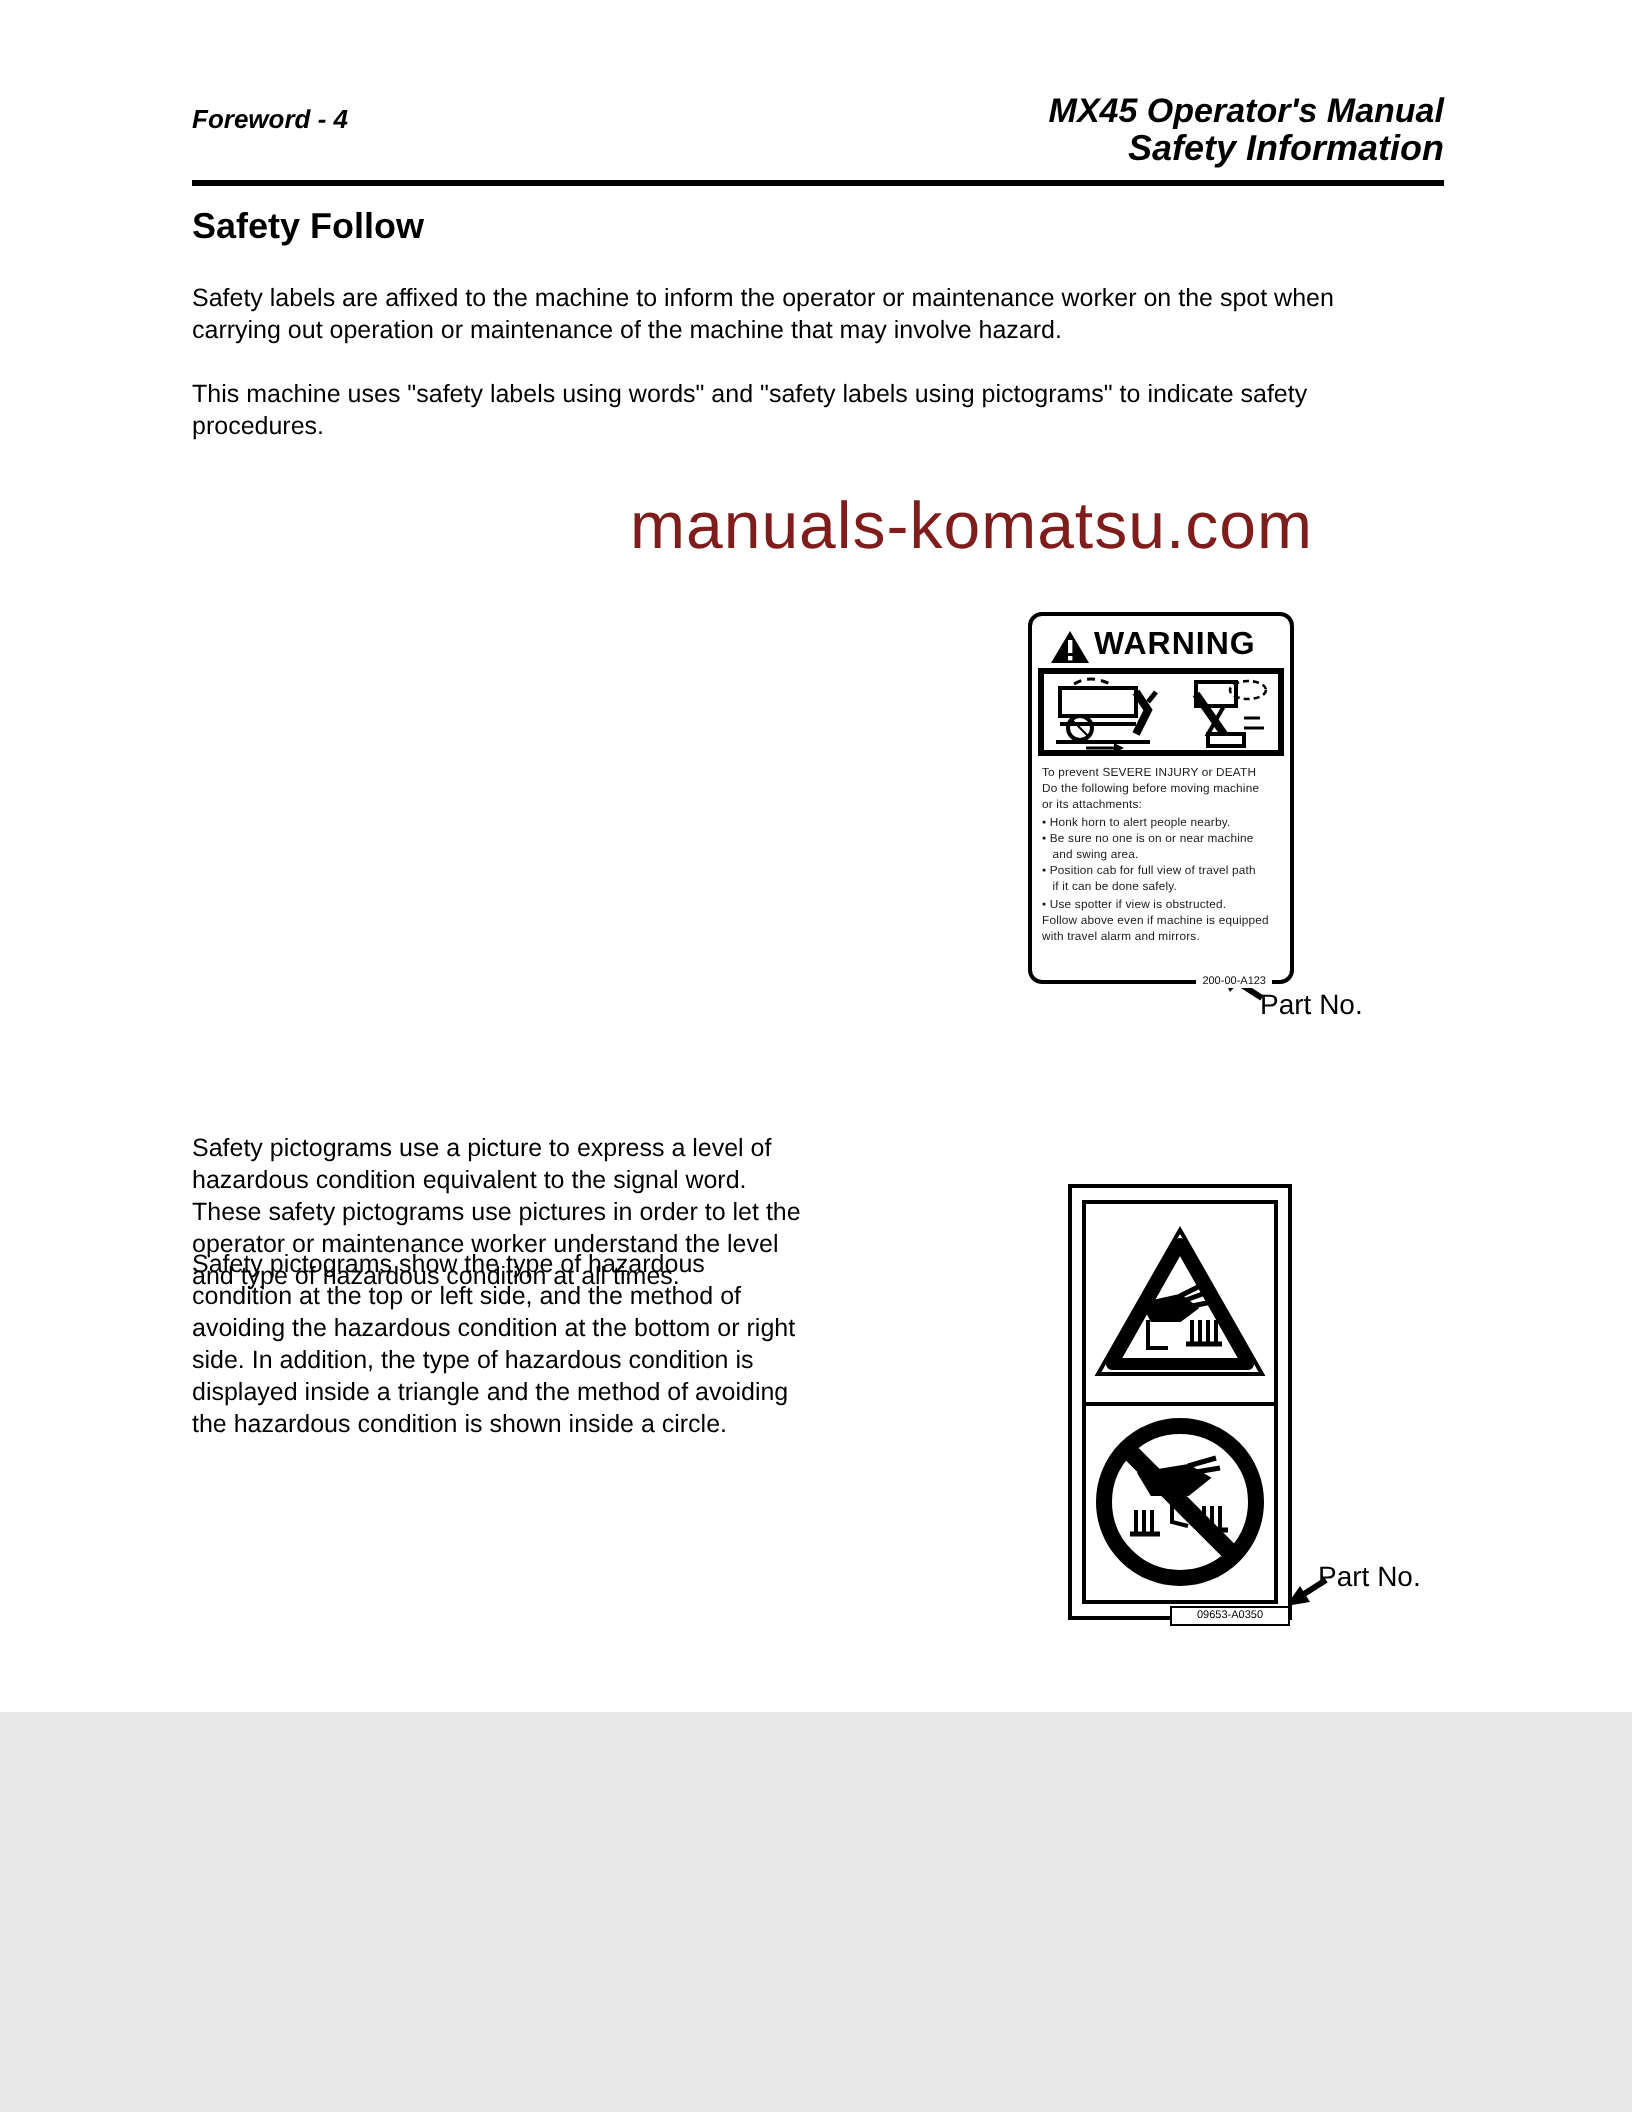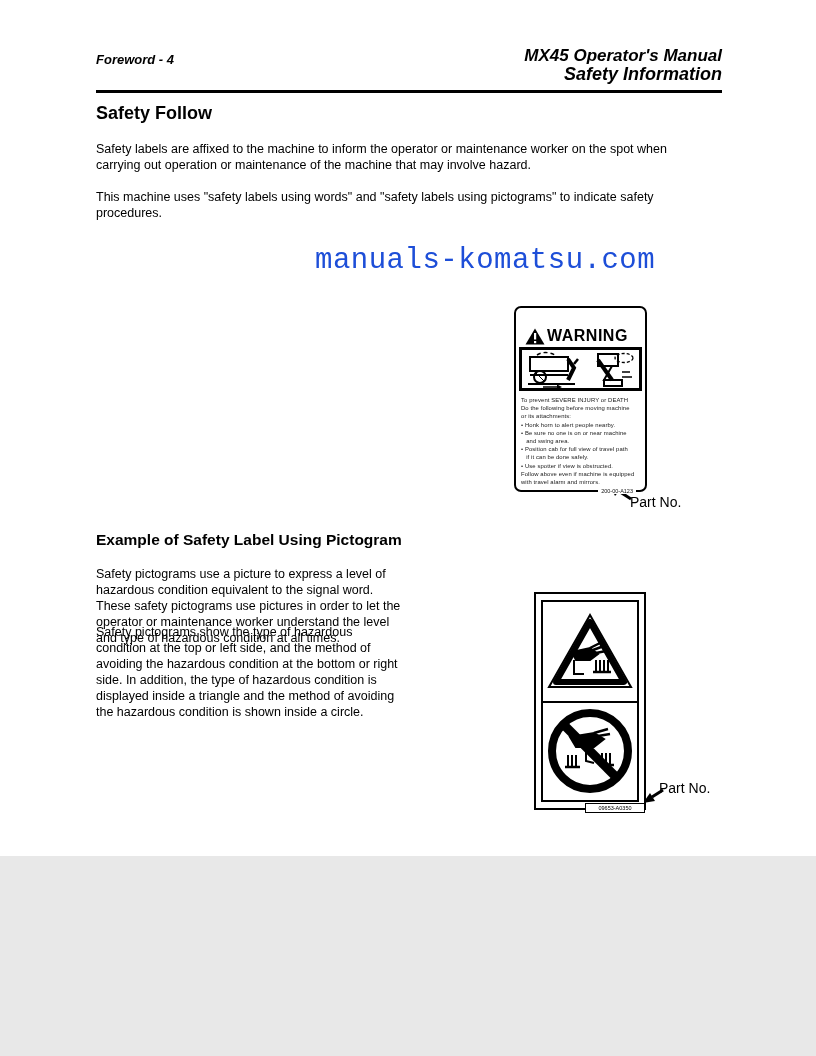--- a/index.html
+++ b/index.html
@@ -18,28 +18,28 @@
   .h1{left:96px;top:103px;font-size:18px;font-weight:bold;}
   .body-text{font-size:12.5px;line-height:16px;white-space:pre-line;}
   .p1{left:96px;top:141px;width:640px;}
   .p2{left:96px;top:189px;width:640px;}
   .h2{font-size:15.5px;font-weight:bold;}
   .h2a{left:96px;top:241px;}
   .h2b{left:96px;top:531px;}
   .p3{left:96px;top:566px;width:400px;}
   .p4{left:96px;top:624px;width:400px;}
   .watermark{
-    left:315px;top:244px;font-size:29px;color:#1d4ed8;letter-spacing:0.5px;z-index:5;font-family:Liberation Mono, monospace;
+    left:315px;top:244px;font-size:33px;color:#7f1d1d;letter-spacing:0.5px;z-index:5;
   }
   
   .words-label{
     left:514px;top:306px;width:133px;height:186px;
     border:2px solid #000;border-radius:7px;background:#fff;box-sizing:border-box;z-index:2;
   }
-  .wl-header{display:flex;align-items:center;gap:2px;padding:19px 0 2px 9px;}
+  .wl-header{display:flex;align-items:center;gap:2px;padding:6px 0 2px 9px;}
   .wl-word{font-size:16px;font-weight:bold;letter-spacing:0.5px;}
   .wl-pictures{
     margin:0 3px;border:3px solid #000;height:44px;display:flex;align-items:center;
     justify-content:space-around;box-sizing:border-box;background:#fff;
   }
   .wl-text{
     padding:5px 4px 0 5px;font-size:5.9px;line-height:8.2px;white-space:pre-line;
     letter-spacing:0.1px;color:#1a1a1a;
   }
   .wl-partnum{
@@ -137,21 +137,20 @@
 with travel alarm and mirrors.</div>
     <div class="wl-partnum">200-00-A123</div>
   </div>
 
   <svg class="abs arrow-words" width="24" height="16" viewBox="0 0 24 16">
     <line x1="22" y1="14" x2="8" y2="5" stroke="#000" stroke-width="3"></line>
     <polygon points="1,0 13,3 6,11" fill="#000"></polygon>
   </svg>
   <div class="abs caption cap-words">Part No.</div>
 
-  <div class="abs h2 h2b">Example of Safety Label Using Pictogram</div>
   <div class="abs body-text p3">Safety pictograms use a picture to express a level of
 hazardous condition equivalent to the signal word.
 These safety pictograms use pictures in order to let the
 operator or maintenance worker understand the level
 and type of hazardous condition at all times.</div>
   <div class="abs body-text p4">Safety pictograms show the type of hazardous
 condition at the top or left side, and the method of
 avoiding the hazardous condition at the bottom or right
 side. In addition, the type of hazardous condition is
 displayed inside a triangle and the method of avoiding

